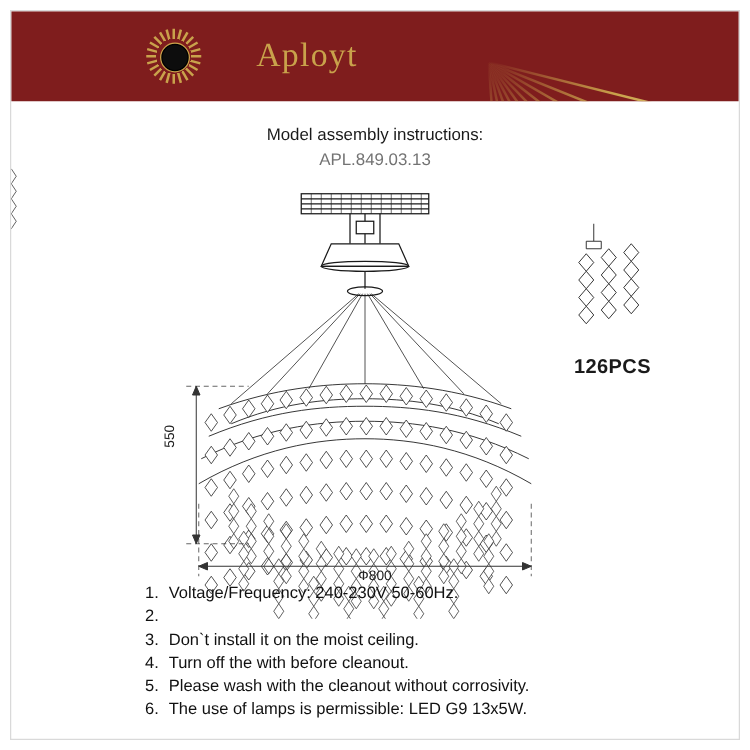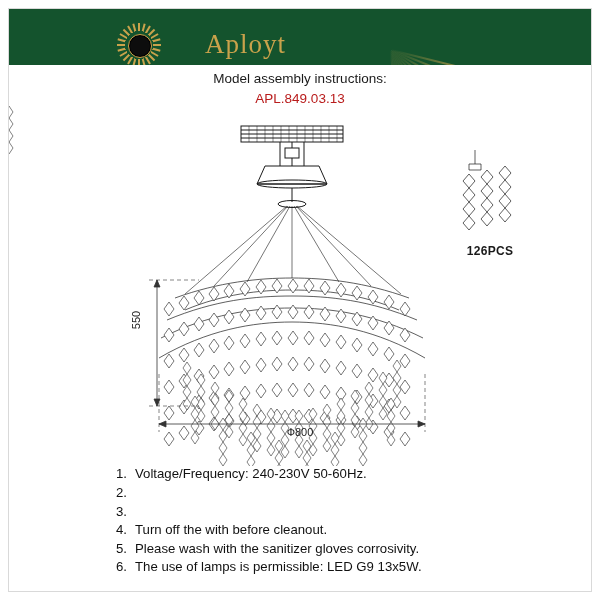--- a/index.html
+++ b/index.html
@@ -28,22 +28,22 @@
     height: 584px;
     box-sizing: border-box;
     border: 1px solid #d9d9d9;
     background: #ffffff;
     overflow: hidden;
   }
 
   
   .header {
     position: relative;
-    height: 56px;
-    background: #14532d;
+    height: 72px;
+    background: #7f1d1d;
     overflow: hidden;
   }
   .logo-mark {
     position: absolute;
     left: 108px;
     top: 14px;
     width: 44px;
     height: 44px;
   }
   .logo-mark .core {
@@ -88,48 +88,48 @@
     top: 100px;
     display: block;
     width: 190px;
     height: 2px;
     background: linear-gradient(to right, rgba(201,162,75,0) 0%, #c9a24b 55%, #e2c278 100%);
     transform-origin: 0% 50%;
   }
 
   
   .title-block {
-    margin-top: 6px;
+    margin-top: 19px;
     text-align: center;
   }
   .title-main {
     font-size: 13.5px;
     color: #1a1a1a;
   }
   .title-model {
     margin-top: 5px;
     font-size: 13.5px;
-    color: #b91c1c;
+    color: #737373;
   }
 
   
   .drawing {
     position: relative;
     height: 360px;
   }
   .leaf-badge {
     position: absolute;
     right: 46px;
     top: 42px;
     width: 110px;
     text-align: center;
   }
   .leaf-badge .count {
-    margin-top: 4px;
-    font-size: 12px;
+    margin-top: 16px;
+    font-size: 16px;
     font-weight: bold;
     letter-spacing: 0.3px;
     color: #1a1a1a;
   }
   .dim-v-label {
     position: absolute;
     left: 118px;
     top: 208px;
     font-size: 11px;
     color: #222;
@@ -432,28 +432,29 @@
     <div class="notes">
       <div class="note">
         <span class="num">1.</span>
         <span>Voltage/Frequency: 240-230V 50-60Hz.</span>
       </div>
       <div class="note">
         <span class="num">2.</span>
       </div>
       <div class="note">
         <span class="num">3.</span>
+        <span>Don`t install it on the moist ceiling.</span>
       </div>
       <div class="note">
         <span class="num">4.</span>
         <span>Turn off the with before cleanout.</span>
       </div>
       <div class="note">
         <span class="num">5.</span>
-        <span>Please wash with the sanitizer gloves corrosivity.</span>
+        <span>Please wash with the cleanout without corrosivity.</span>
       </div>
       <div class="note">
         <span class="num">6.</span>
         <span>The use of lamps is permissible: LED G9 13x5W.</span>
       </div>
     </div>
 
   </div>
 </div>
 

